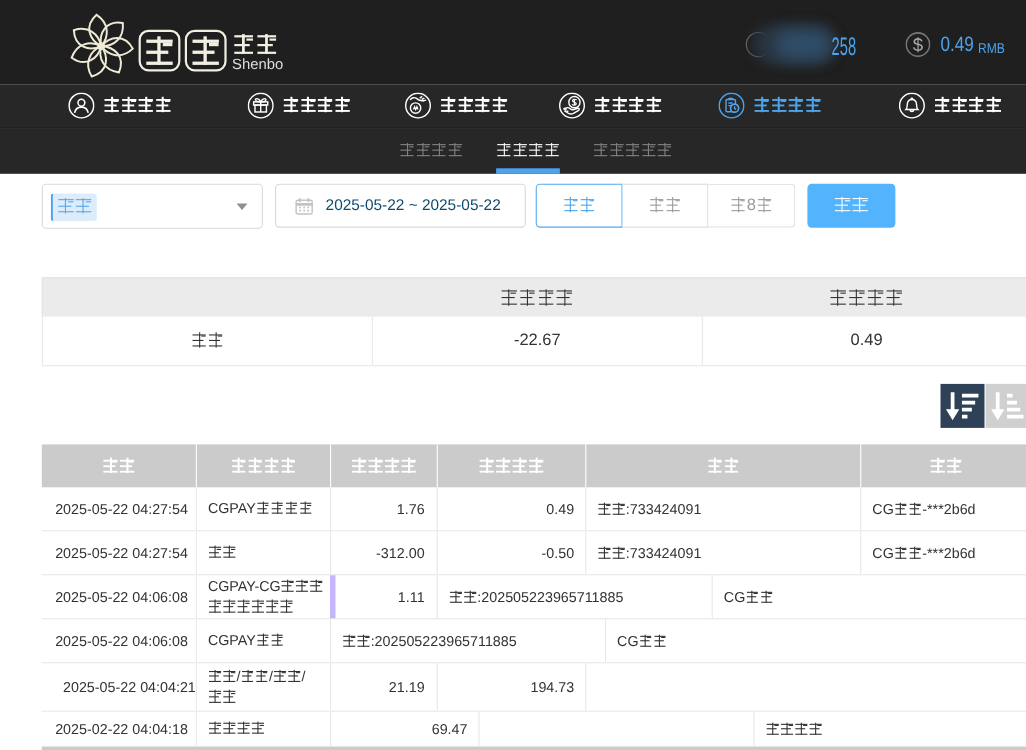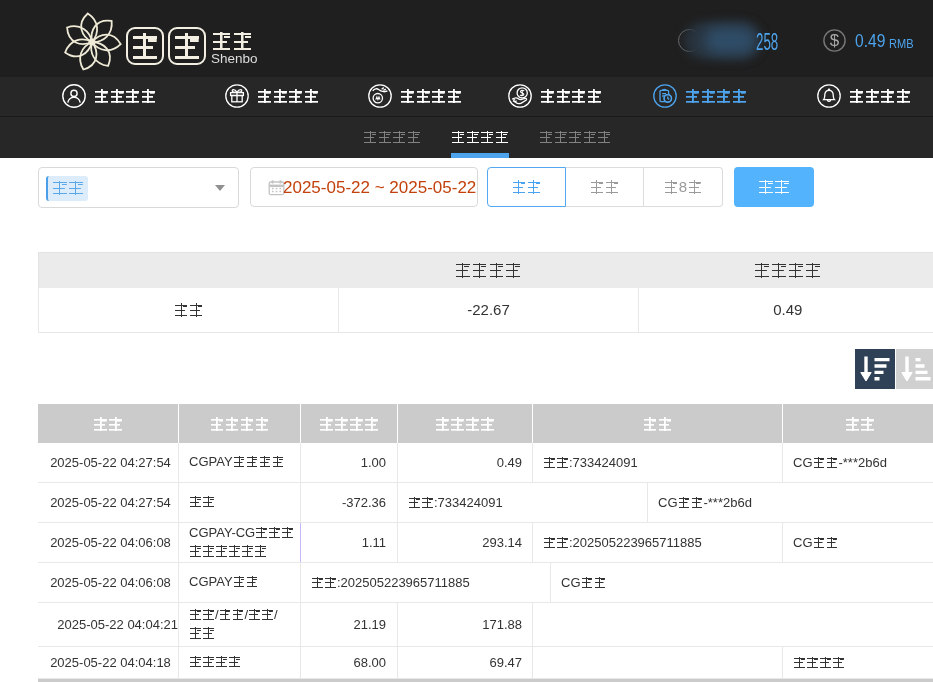--- a/index.html
+++ b/index.html
@@ -126,21 +126,21 @@
 </div>
 <div class="box" style="left:250px;top:167px;width:228px;height:40px">
   <span class="abs" style="left:17px;top:11px"><svg width="17" height="17" viewBox="0 0 17 17" fill="none" stroke="#c3c3c3" stroke-width="1.3">
         <rect x="1.2" y="3" width="14.6" height="12.6" rx="1.5"></rect>
         <path d="M1.2 6.8 h 14.6" stroke-width="2.4"></path>
         <path d="M4.6 1.2 v 3.4 M12.4 1.2 v 3.4" stroke-width="1.8"></path>
         <g stroke-width="1.6">
           <path d="M4 9.5 h1.6 M7.7 9.5 h1.6 M11.4 9.5 h1.6 M4 12.5 h1.6 M7.7 12.5 h1.6 M11.4 12.5 h1.6"></path>
         </g>
       </svg></span>
-  <span class="abs" style="left:32px;top:10px;color:#c2410c;font-size:17px">2025-05-22 ~ 2025-05-22</span>
+  <span class="abs" style="left:45px;top:10px;color:#0c4a6e;font-size:14px">2025-05-22 ~ 2025-05-22</span>
 </div>
 <div class="abs" style="left:487px;top:167px;height:40px;display:flex">
   <div style="width:79px;border:1px solid #54a8f0;border-radius:4px 0 0 4px;color:#4aa3f0;font-size:15px;text-align:center;line-height:38px;background:#fff"><i class="g"></i><i class="g"></i></div>
   <div style="width:78px;border:1px solid #dcdcdc;border-left:none;color:#9a9a9a;font-size:15px;text-align:center;line-height:38px;background:#fff"><i class="g"></i><i class="g"></i></div>
   <div style="width:79px;border:1px solid #dcdcdc;border-left:none;border-radius:0 4px 4px 0;color:#9a9a9a;font-size:15px;text-align:center;line-height:38px;background:#fff"><i class="g"></i>8<i class="g"></i></div>
 </div>
 <div class="abs" style="left:734px;top:167px;width:80px;height:40px;background:#53b3fc;border-radius:4px;color:#fff;font-size:16px;text-align:center;line-height:40px"><i class="g"></i><i class="g"></i></div>
 
 <div class="abs" style="left:38px;top:252px;width:900px;height:81px;font-size:16px;color:#333">
  <div style="display:flex;height:36px;background:#ebebeb;border:1px solid #e3e3e3;border-bottom:none">
@@ -176,67 +176,66 @@
       <div style="width:97px;text-align:center;line-height:39px;border-left:1px solid #fff;"><i class="gb"></i><i class="gb"></i><i class="gb"></i><i class="gb"></i></div>
       <div style="width:135px;text-align:center;line-height:39px;border-left:1px solid #fff;"><i class="gb"></i><i class="gb"></i><i class="gb"></i><i class="gb"></i></div>
       <div style="width:250px;text-align:center;line-height:39px;border-left:1px solid #fff;"><i class="gb"></i><i class="gb"></i></div>
       <div style="width:155px;text-align:center;line-height:39px;border-left:1px solid #fff;"><i class="gb"></i><i class="gb"></i></div>
     </div>
     <div style="display:flex;height:40px;border-bottom:1px solid #e8e8e8;align-items:center;font-size:13px;color:#333">
  <div style="width:140px;text-align:center;padding-left:5px">2025-05-22 04:27:54</div>
  <div style="width:122px;padding-left:10px;border-left:1px solid #e8e8e8;align-self:stretch;display:flex;align-items:center">
         <span style="line-height:1.45">CGPAY<i class="g"></i><i class="g"></i><i class="g"></i><i class="g"></i></span>
       </div>
- <div style="width:97px;text-align:right;padding-right:11px;border-left:1px solid #e8e8e8;align-self:stretch;display:flex;align-items:center;justify-content:flex-end">1.00</div>
+ <div style="width:97px;text-align:right;padding-right:11px;border-left:1px solid #e8e8e8;align-self:stretch;display:flex;align-items:center;justify-content:flex-end">1.76</div>
  <div style="width:135px;text-align:right;padding-right:10px;border-left:1px solid #e8e8e8;align-self:stretch;display:flex;align-items:center;justify-content:flex-end">0.49</div>
  <div style="width:250px;padding-left:10px;border-left:1px solid #e8e8e8;align-self:stretch;display:flex;align-items:center"><i class="g"></i><i class="g"></i>:733424091</div>
  <div style="width:155px;padding-left:10px;border-left:1px solid #e8e8e8;align-self:stretch;display:flex;align-items:center">CG<i class="g"></i><i class="g"></i>-***2b6d</div>
 </div>
     <div style="display:flex;height:40px;border-bottom:1px solid #e8e8e8;align-items:center;font-size:13px;color:#333">
  <div style="width:140px;text-align:center;padding-left:5px">2025-05-22 04:27:54</div>
  <div style="width:122px;padding-left:10px;border-left:1px solid #e8e8e8;align-self:stretch;display:flex;align-items:center">
         <span style="line-height:1.45"><i class="g"></i><i class="g"></i></span>
       </div>
- <div style="width:97px;text-align:right;padding-right:11px;border-left:1px solid #e8e8e8;align-self:stretch;display:flex;align-items:center;justify-content:flex-end">-372.36</div>
+ <div style="width:97px;text-align:right;padding-right:11px;border-left:1px solid #e8e8e8;align-self:stretch;display:flex;align-items:center;justify-content:flex-end">-312.00</div>
+ <div style="width:135px;text-align:right;padding-right:10px;border-left:1px solid #e8e8e8;align-self:stretch;display:flex;align-items:center;justify-content:flex-end">-0.50</div>
  <div style="width:250px;padding-left:10px;border-left:1px solid #e8e8e8;align-self:stretch;display:flex;align-items:center"><i class="g"></i><i class="g"></i>:733424091</div>
  <div style="width:155px;padding-left:10px;border-left:1px solid #e8e8e8;align-self:stretch;display:flex;align-items:center">CG<i class="g"></i><i class="g"></i>-***2b6d</div>
 </div>
     <div style="display:flex;height:40px;border-bottom:1px solid #e8e8e8;align-items:center;font-size:13px;color:#333">
  <div style="width:140px;text-align:center;padding-left:5px">2025-05-22 04:06:08</div>
  <div style="width:122px;padding-left:10px;border-left:1px solid #e8e8e8;align-self:stretch;display:flex;align-items:center">
         <span style="line-height:1.45">CGPAY-CG<i class="g"></i><i class="g"></i><i class="g"></i><br><i class="g"></i><i class="g"></i><i class="g"></i><i class="g"></i><i class="g"></i><i class="g"></i></span>
       </div>
- <div style="width:97px;text-align:left;padding-right:11px;border-left:1px solid #c4b5fd;align-self:stretch;display:flex;align-items:center;justify-content:flex-end">1.11</div>
- <div style="width:135px;text-align:right;padding-right:10px;border-left:1px solid #e8e8e8;align-self:stretch;display:flex;align-items:center;justify-content:flex-end">293.14</div>
+ <div style="width:97px;text-align:left;padding-right:11px;border-left:5px solid #c4b5fd;align-self:stretch;display:flex;align-items:center;justify-content:flex-end">1.11</div>
  <div style="width:250px;padding-left:10px;border-left:1px solid #e8e8e8;align-self:stretch;display:flex;align-items:center"><i class="g"></i><i class="g"></i>:202505223965711885</div>
  <div style="width:155px;padding-left:10px;border-left:1px solid #e8e8e8;align-self:stretch;display:flex;align-items:center">CG<i class="g"></i><i class="g"></i></div>
 </div>
     <div style="display:flex;height:40px;border-bottom:1px solid #e8e8e8;align-items:center;font-size:13px;color:#333">
  <div style="width:140px;text-align:center;padding-left:5px">2025-05-22 04:06:08</div>
  <div style="width:122px;padding-left:10px;border-left:1px solid #e8e8e8;align-self:stretch;display:flex;align-items:center">
         <span style="line-height:1.45">CGPAY<i class="g"></i><i class="g"></i></span>
       </div>
  <div style="width:250px;padding-left:10px;border-left:1px solid #e8e8e8;align-self:stretch;display:flex;align-items:center"><i class="g"></i><i class="g"></i>:202505223965711885</div>
  <div style="width:155px;padding-left:10px;border-left:1px solid #e8e8e8;align-self:stretch;display:flex;align-items:center">CG<i class="g"></i><i class="g"></i></div>
 </div>
     <div style="display:flex;height:44px;border-bottom:1px solid #e8e8e8;align-items:center;font-size:13px;color:#333">
  <div style="width:140px;text-align:right;padding-left:5px">2025-05-22 04:04:21</div>
  <div style="width:122px;padding-left:10px;border-left:1px solid #e8e8e8;align-self:stretch;display:flex;align-items:center">
         <span style="line-height:1.45"><i class="g"></i><i class="g"></i>/<i class="g"></i><i class="g"></i>/<i class="g"></i><i class="g"></i>/<br><i class="g"></i><i class="g"></i></span>
       </div>
  <div style="width:97px;text-align:right;padding-right:11px;border-left:1px solid #e8e8e8;align-self:stretch;display:flex;align-items:center;justify-content:flex-end">21.19</div>
- <div style="width:135px;text-align:right;padding-right:10px;border-left:1px solid #e8e8e8;align-self:stretch;display:flex;align-items:center;justify-content:flex-end">171.88</div>
+ <div style="width:135px;text-align:right;padding-right:10px;border-left:1px solid #e8e8e8;align-self:stretch;display:flex;align-items:center;justify-content:flex-end">194.73</div>
  <div style="width:155px;padding-left:10px;border-left:1px solid #e8e8e8;align-self:stretch;display:flex;align-items:center"></div>
 </div>
     <div style="display:flex;height:32px;border-bottom:1px solid #e8e8e8;align-items:center;font-size:13px;color:#333">
- <div style="width:140px;text-align:center;padding-left:5px">2025-05-22 04:04:18</div>
+ <div style="width:140px;text-align:center;padding-left:5px">2025-02-22 04:04:18</div>
  <div style="width:122px;padding-left:10px;border-left:1px solid #e8e8e8;align-self:stretch;display:flex;align-items:center">
         <span style="line-height:1.45"><i class="g"></i><i class="g"></i><i class="g"></i><i class="g"></i></span>
       </div>
- <div style="width:97px;text-align:right;padding-right:11px;border-left:1px solid #e8e8e8;align-self:stretch;display:flex;align-items:center;justify-content:flex-end">68.00</div>
  <div style="width:135px;text-align:right;padding-right:10px;border-left:1px solid #e8e8e8;align-self:stretch;display:flex;align-items:center;justify-content:flex-end">69.47</div>
  <div style="width:250px;padding-left:10px;border-left:1px solid #e8e8e8;align-self:stretch;display:flex;align-items:center"></div>
  <div style="width:155px;padding-left:10px;border-left:1px solid #e8e8e8;align-self:stretch;display:flex;align-items:center">
         <i class="g"></i>
         <i class="g"></i>
         <i class="g"></i>
         <i class="g"></i>
       </div>
 </div>
     <div style="height:10px;background:#cbcbcb"></div>

